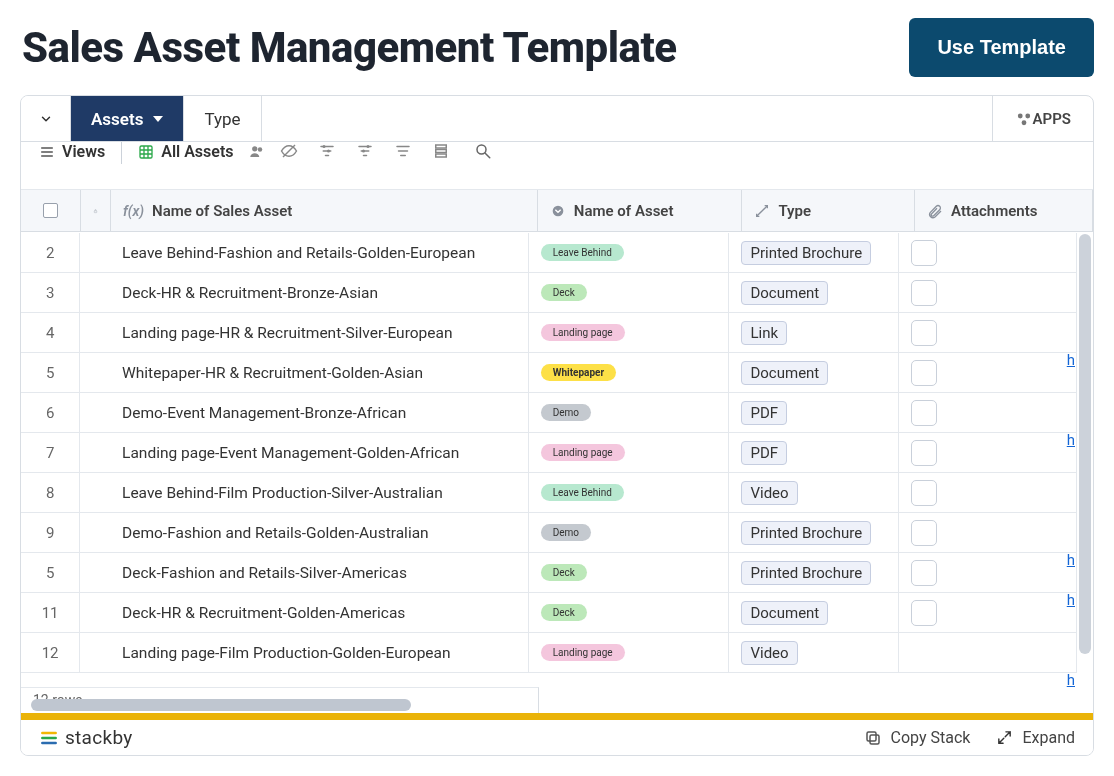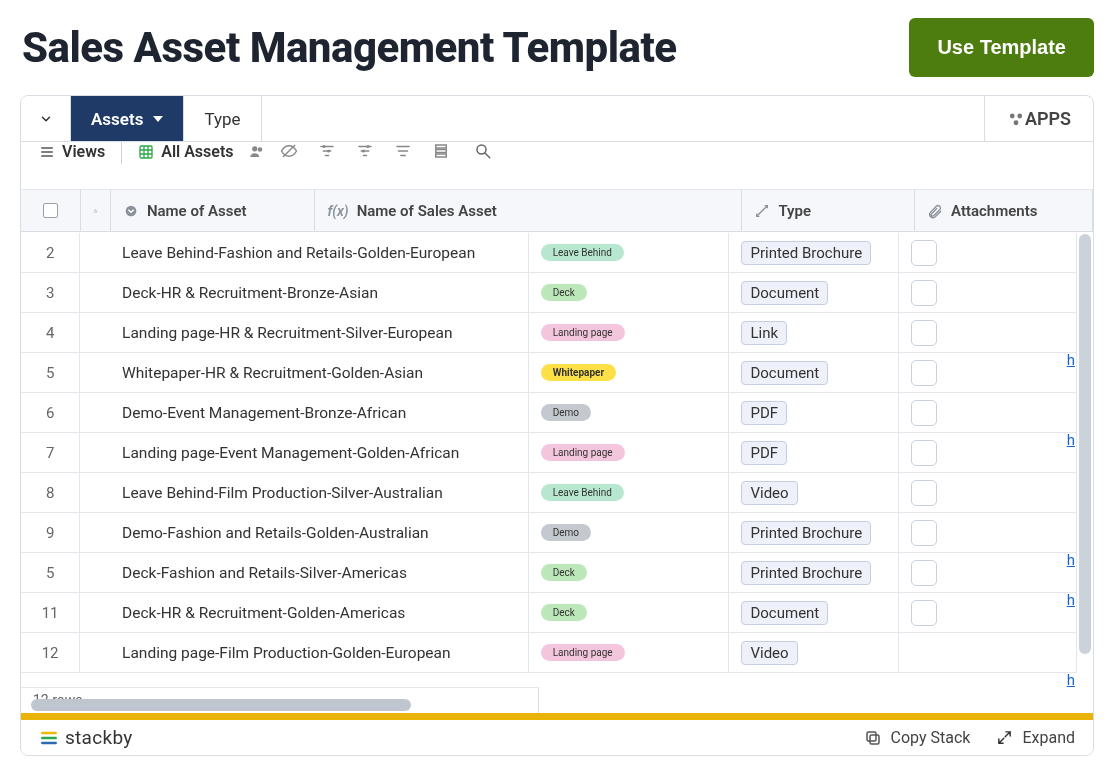--- a/index.html
+++ b/index.html
@@ -1,30 +1,30 @@
 <!DOCTYPE html>
 <html><head>
 <meta charset="utf-8">
 <style>
   * { box-sizing: border-box; margin: 0; padding: 0; }
   body { font-family: -apple-system, BlinkMacSystemFont, "Segoe UI", Roboto, "Helvetica Neue", Arial, sans-serif; background: #fff; color: #333; width: 1114px; height: 776px; overflow: hidden; position: relative; }
   
   .header { display: flex; align-items: center; justify-content: space-between; padding: 18px 20px 28px 22px; }
   .page-title { font-size: 42px; font-weight: 800; color: #1e2530; letter-spacing: -0.5px; }
-  .use-template-btn { background: #4d7c0f; color: #fff; border: none; border-radius: 6px; font-size: 20px; font-weight: 600; padding: 18px 28px; cursor: pointer; }
+  .use-template-btn { background: #0c4a6e; color: #fff; border: none; border-radius: 6px; font-size: 20px; font-weight: 600; padding: 18px 28px; cursor: pointer; }
   
   .main-panel { position: absolute; left: 20px; right: 20px; top: 95px; bottom: 20px; border: 1px solid #d8dde3; border-radius: 8px; overflow: hidden; background: #fff; }
   
   .tab-bar { display: flex; align-items: stretch; height: 46px; border-bottom: 1px solid #d8dde3; position: relative; }
   .tab-expand { width: 50px; display: flex; align-items: center; justify-content: center; border-right: 1px solid #d8dde3; background: #fff; cursor: pointer; }
   .tab { display: flex; align-items: center; padding: 0 20px; font-size: 17px; cursor: pointer; border-right: 1px solid #d8dde3; }
   .tab-active { background: #1f3a66; color: #fff; font-weight: 600; }
   .tab-active .caret-down { border-top-color: #fff; margin-left: 10px; }
   .tab-inactive { color: #333; background: #fff; }
-  .apps-btn { margin-left: auto; display: flex; align-items: center; padding: 0 22px; font-size: 18px; font-weight: 600; color: #444; cursor: pointer; border-left: 1px solid #d8dde3; gap: 0; justify-content: space-between; }
+  .apps-btn { margin-left: auto; display: flex; align-items: center; padding: 0 22px; font-size: 15px; font-weight: 600; color: #444; cursor: pointer; border-left: 1px solid #d8dde3; gap: 0; justify-content: space-between; }
   
   .toolbar { display: flex; align-items: flex-start; height: 48px; padding: 0 18px; gap: 14px; border-bottom: 1px solid #e4e8ed; }
   .tb-item { display: flex; align-items: center; color: #555; font-size: 16px; cursor: pointer; gap: 7px; }
   .tb-sep { width: 1px; height: 22px; background: #ccd2da; margin: 0 2px; }
   .tb-bold { font-weight: 600; color: #333; }
   .tb-icon { width: 18px; height: 18px; display: inline-flex; align-items: center; justify-content: center; color: #777; }
   .tb-icon svg { width: 18px; height: 18px; }
   
   .grid-header { display: flex; height: 42px; border-bottom: 1px solid #d8dde3; background: #f5f7fa; font-size: 15px; color: #444; font-weight: 600;}
   .grid-header .col { display: flex; align-items: center; border-right: 1px solid #d8dde3; padding: 0 12px; gap: 8px;}
@@ -166,30 +166,30 @@
   <div class="grid-header">
     <div class="col col-rownum">
       <div class="cb"></div>
     </div>
     <div class="col col-lock">
       <svg class="mini-icon" viewBox="0 0 24 24">
           <rect x="6" y="11" width="12" height="9" rx="2" fill="none" stroke="#9aa0ab" stroke-width="2"></rect>
           <path d="M9 11V8a3 3 0 016 0v3" fill="none" stroke="#9aa0ab" stroke-width="2"></path>
         </svg>
     </div>
+    <div class="col col-name">
+      <span style="font-style:italic;color:#8a919c;font-size:14px;">f(x)</span>
+      <span>Name of Sales Asset</span>
+    </div>
     <div class="col col-asset">
       <svg class="mini-icon" viewBox="0 0 24 24">
           <circle cx="12" cy="12" r="8" fill="#8a919c"></circle>
           <path d="M8 10l4 4 4-4" fill="none" stroke="#fff" stroke-width="2"></path>
         </svg>
       <span>Name of Asset</span>
-    </div>
-    <div class="col col-name">
-      <span style="font-style:italic;color:#8a919c;font-size:14px;">f(x)</span>
-      <span>Name of Sales Asset</span>
     </div>
     <div class="col col-type">
       <svg class="mini-icon" viewBox="0 0 24 24">
           <path d="M10 14L4 20M14 10l6-6M9 15l6-6" stroke="#8a919c" stroke-width="2" fill="none"></path>
           <path d="M4 16v4h4M20 8V4h-4" stroke="#8a919c" stroke-width="2" fill="none"></path>
         </svg>
       <span>Type</span>
     </div>
     <div class="col col-attach">
       <svg class="mini-icon" viewBox="0 0 24 24">

